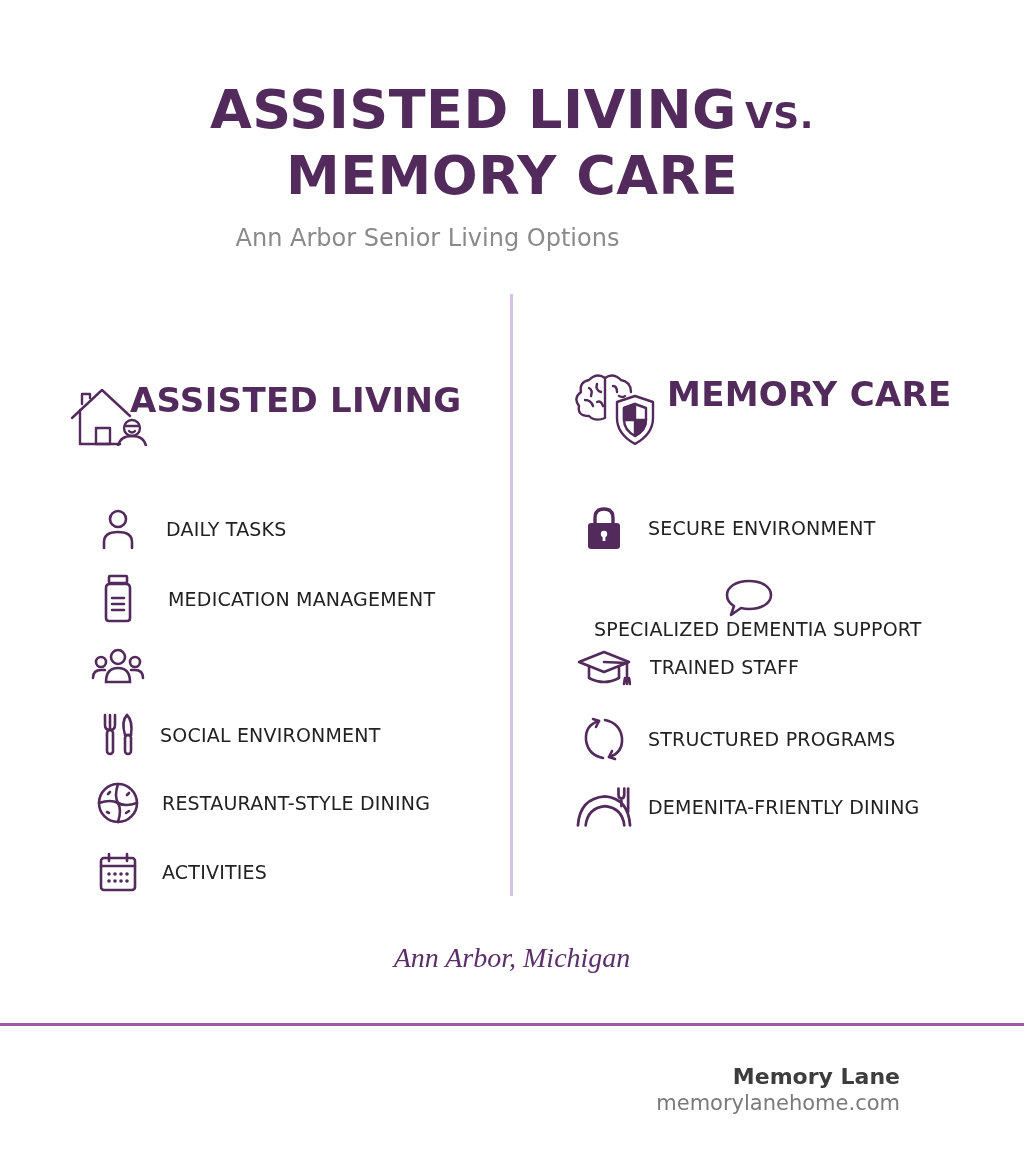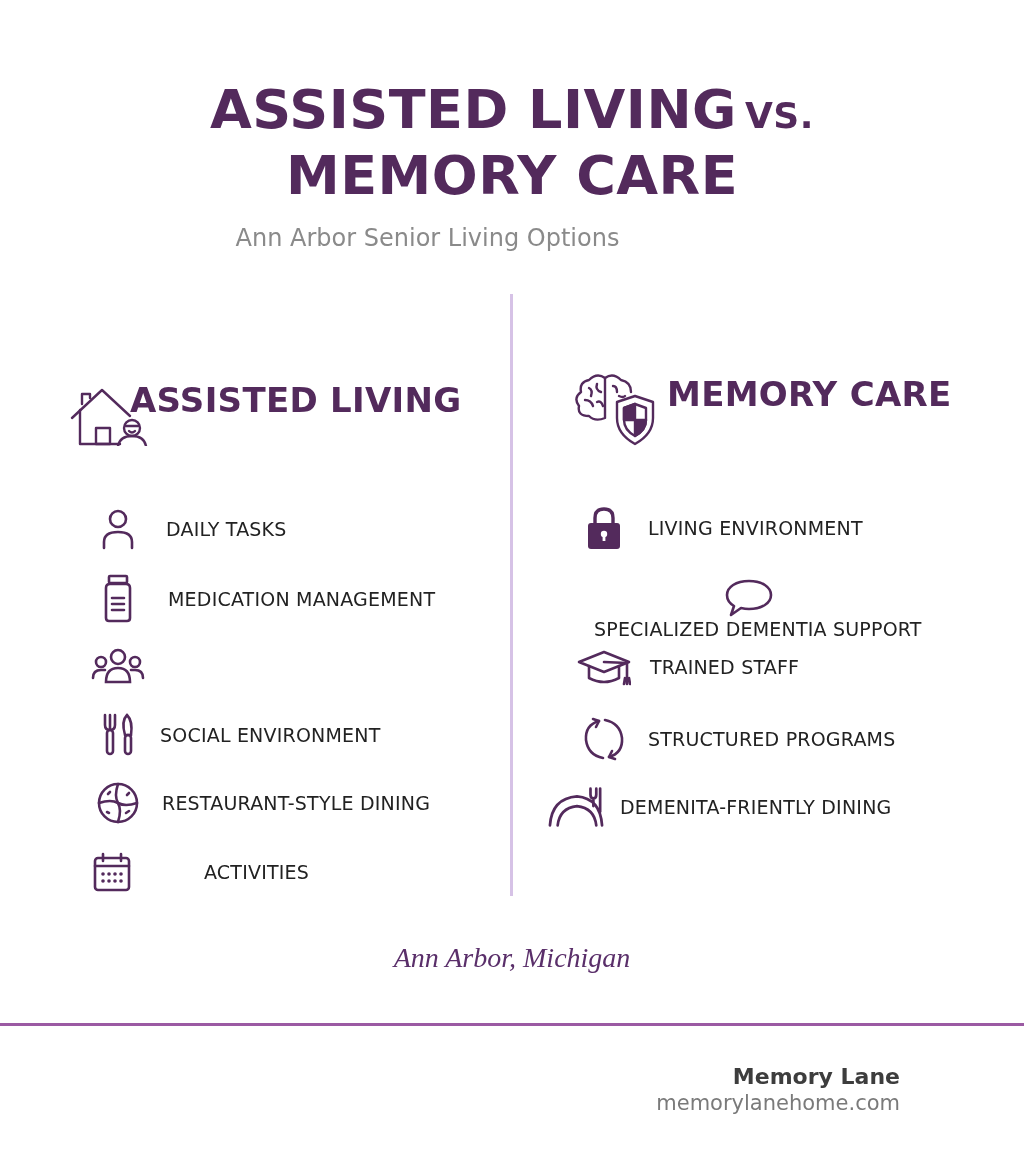--- a/index.html
+++ b/index.html
@@ -141,21 +141,21 @@
   <span class="ic">
     <svg width="42" height="42" viewBox="0 0 42 42" fill="none" stroke="#532a5c" stroke-width="2.6" stroke-linecap="round">
         <circle cx="21" cy="21" r="19"></circle>
         <path d="M21 2 Q17 14 21 21 Q25 28 21 40"></path>
         <path d="M2 21 Q14 17 21 21 Q28 25 40 21"></path>
         <path d="M11 12 L13 10 M30 13 L32 11 M10 30 L12 31 M29 31 L32 29"></path>
       </svg>
   </span>
   <span class="txt" style="margin-left:16px;">RESTAURANT-STYLE DINING</span>
 </div>
-<div class="item" style="left:84px;top:852px;gap:48px;">
+<div class="item" style="left:90px;top:852px;">
   <span class="ic">
     <svg width="40" height="40" viewBox="0 0 40 40" fill="none" stroke="#532a5c" stroke-width="2.6" stroke-linejoin="round">
         <rect x="3" y="6" width="34" height="32" rx="3"></rect>
         <path d="M3 14 H37 M11 2 V9 M29 2 V9" stroke-linecap="round"></path>
         <g fill="#532a5c" stroke="none">
           <circle cx="11" cy="22" r="1.8"></circle>
           <circle cx="17" cy="22" r="1.8"></circle>
           <circle cx="23" cy="22" r="1.8"></circle>
           <circle cx="29" cy="22" r="1.8"></circle>
           <circle cx="11" cy="29" r="1.8"></circle>
@@ -170,21 +170,21 @@
 
 <div class="item" style="left:576px;top:506px;">
   <span class="ic">
     <svg width="36" height="44" viewBox="0 0 36 44" fill="none">
         <path d="M9 18 V12 Q9 3 18 3 Q27 3 27 12 V18" stroke="#532a5c" stroke-width="3.4"></path>
         <rect x="2" y="17" width="32" height="26" rx="3" fill="#532a5c"></rect>
         <circle cx="18" cy="28" r="3.2" fill="#fff"></circle>
         <rect x="16.6" y="28" width="2.8" height="7" fill="#fff"></rect>
       </svg>
   </span>
-  <span class="txt" style="margin-left:16px;">LIVING ENVIRONMENT</span>
+  <span class="txt" style="margin-left:16px;">SECURE ENVIRONMENT</span>
 </div>
 <div class="item" style="left:576px;top:578px;flex-direction:column;">
   <span class="ic">
     <svg width="48" height="40" viewBox="0 0 48 40" fill="none" stroke="#532a5c" stroke-width="2.6" stroke-linejoin="round">
         <path d="M24 3 C37 3 46 9 46 17 C46 25 37 31 24 31 C21 31 18 30.5 16 30 L6 37 L9 28 C4 25 2 21 2 17 C2 9 11 3 24 3 Z"></path>
       </svg>
   </span>
   <span class="txt" style="margin-left:18px;">SPECIALIZED DEMENTIA SUPPORT</span>
 </div>
 <div class="item" style="left:576px;top:648px;">
@@ -202,21 +202,21 @@
   <span class="ic">
     <svg width="46" height="46" viewBox="0 0 46 46" fill="none" stroke="#532a5c" stroke-width="2.6" stroke-linecap="round" stroke-linejoin="round">
         <path d="M18 5 Q4 9 5 24 Q7 39 22 42"></path>
         <path d="M28 41 Q42 37 41 22 Q39 7 24 4"></path>
         <path d="M12 3 L18 5 L15 11"></path>
         <path d="M34 43 L28 41 L31 35"></path>
       </svg>
   </span>
   <span class="txt" style="margin-left:16px;">STRUCTURED PROGRAMS</span>
 </div>
-<div class="item" style="left:548px;top:786px;">
+<div class="item" style="left:576px;top:786px;">
   <span class="ic">
     <svg width="58" height="42" viewBox="0 0 58 42" fill="none" stroke="#532a5c" stroke-width="2.8" stroke-linecap="round">
         <path d="M2 40 Q4 12 30 10 Q54 12 56 40"></path>
         <path d="M10 40 Q12 22 30 20 Q48 22 50 40"></path>
         <path d="M44 2 V8 Q44 12 47 12 Q50 12 50 8 V2 M47 12 V20"></path>
         <path d="M54 2 V26"></path>
       </svg>
   </span>
   <span class="txt" style="margin-left:16px;">DEMENITA-FRIENTLY DINING</span>
 </div>

